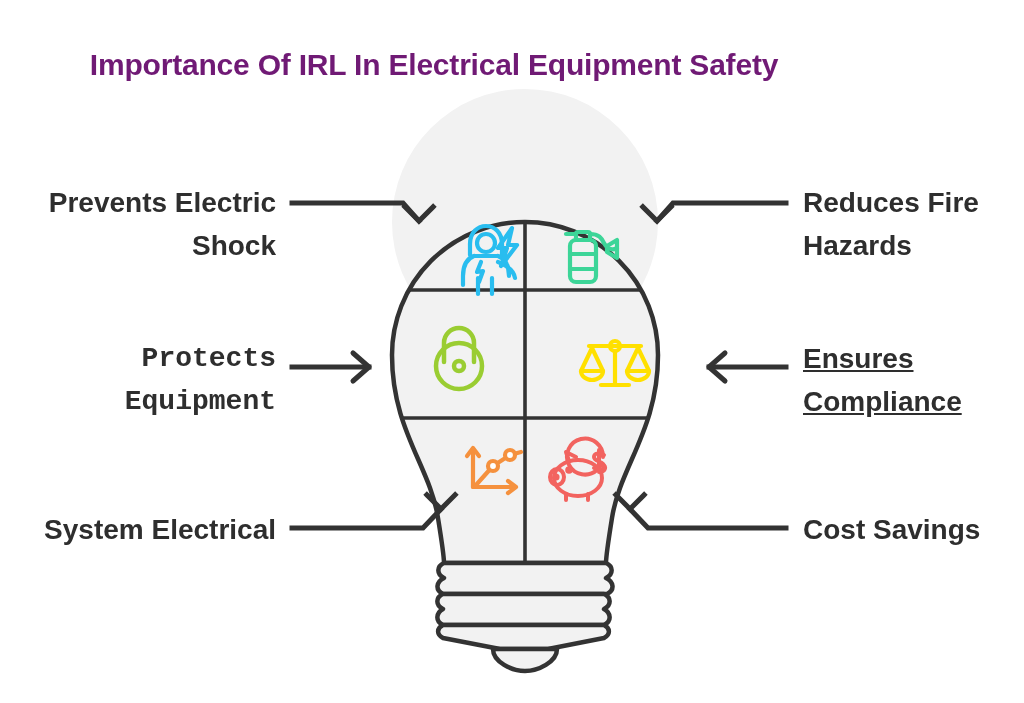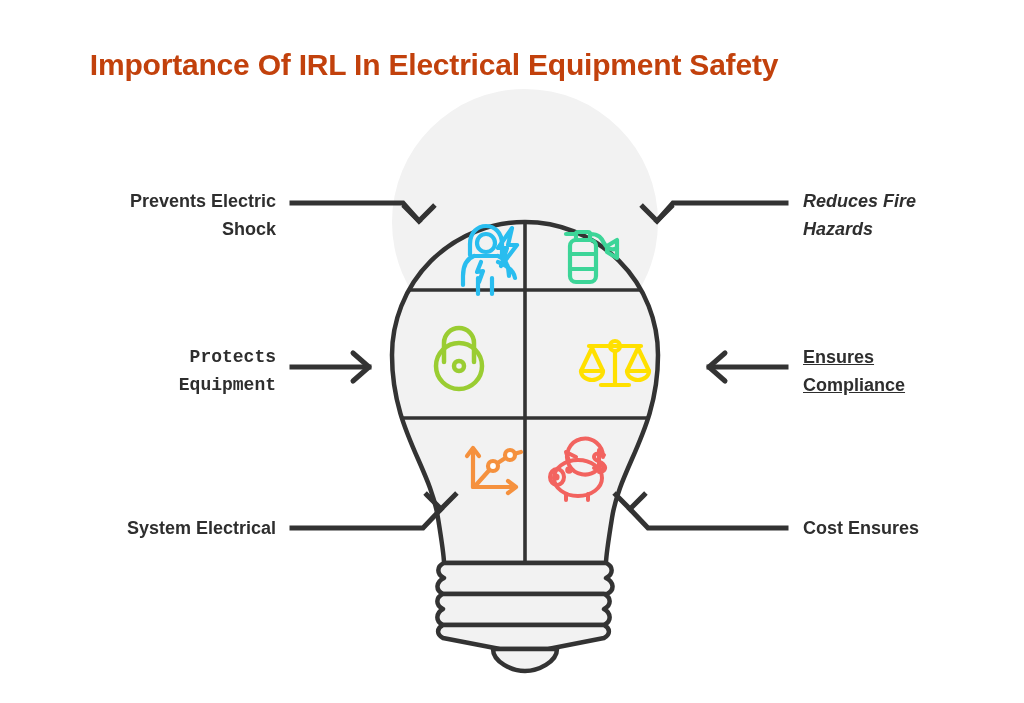--- a/index.html
+++ b/index.html
@@ -16,42 +16,41 @@
   }
 
   #page-title {
     position: absolute;
     top: 48px;
     left: 0;
     width: 868px;
     text-align: center;
     font-size: 30px;
     font-weight: bold;
-    color: #c2410c;
+    color: #701a75;
     letter-spacing: -0.2px;
     font-family: "Liberation Sans", sans-serif;
   }
 
   .label {
     position: absolute;
-    font-size: 18px;
+    font-size: 28px;
     font-weight: bold;
     color: #2e2e2e;
     line-height: 1.55;
     font-family: "Liberation Sans", sans-serif;
     white-space: pre-line;
-    margin-top: 7px;
   }
   .label.left  { text-align: right; }
   .label.right { text-align: left; }
 
   #lbl-prevents-electric-shock { left: 20px;  top: 181px; width: 256px; }
   #lbl-protects-equipment      { left: 20px;  top: 337px; width: 256px; font-family: Liberation Mono, monospace; }
   #lbl-system-reliability      { left: 20px;  top: 508px; width: 256px; }
-  #lbl-reduces-fire-hazards    { left: 803px; top: 181px; width: 215px; font-style: italic; }
+  #lbl-reduces-fire-hazards    { left: 803px; top: 181px; width: 215px; }
   #lbl-ensures-compliance      { left: 803px; top: 337px; width: 215px; text-decoration: underline; }
   #lbl-cost-savings            { left: 803px; top: 508px; width: 215px; }
 
   #diagram-canvas {
     position: absolute;
     left: 0;
     top: 0;
     width: 1024px;
     height: 703px;
   }
@@ -64,21 +63,21 @@
 <div class="label left" id="lbl-prevents-electric-shock">Prevents Electric
 Shock</div>
 <div class="label left" id="lbl-protects-equipment">Protects
 Equipment</div>
 <div class="label left" id="lbl-system-reliability">System Electrical</div>
 
 <div class="label right" id="lbl-reduces-fire-hazards">Reduces Fire
 Hazards</div>
 <div class="label right" id="lbl-ensures-compliance">Ensures
 Compliance</div>
-<div class="label right" id="lbl-cost-savings">Cost Ensures</div>
+<div class="label right" id="lbl-cost-savings">Cost Savings</div>
 
 <svg id="diagram-canvas" viewBox="0 0 1024 703" xmlns="http://www.w3.org/2000/svg">
 
   <defs>
     <clipPath id="bulb-clip">
       <path d="M 525 222
                m -133 0
                a 133 133 0 1 1 266 0
                a 133 133 0 1 1 -266 0 Z"></path>
     </clipPath>

